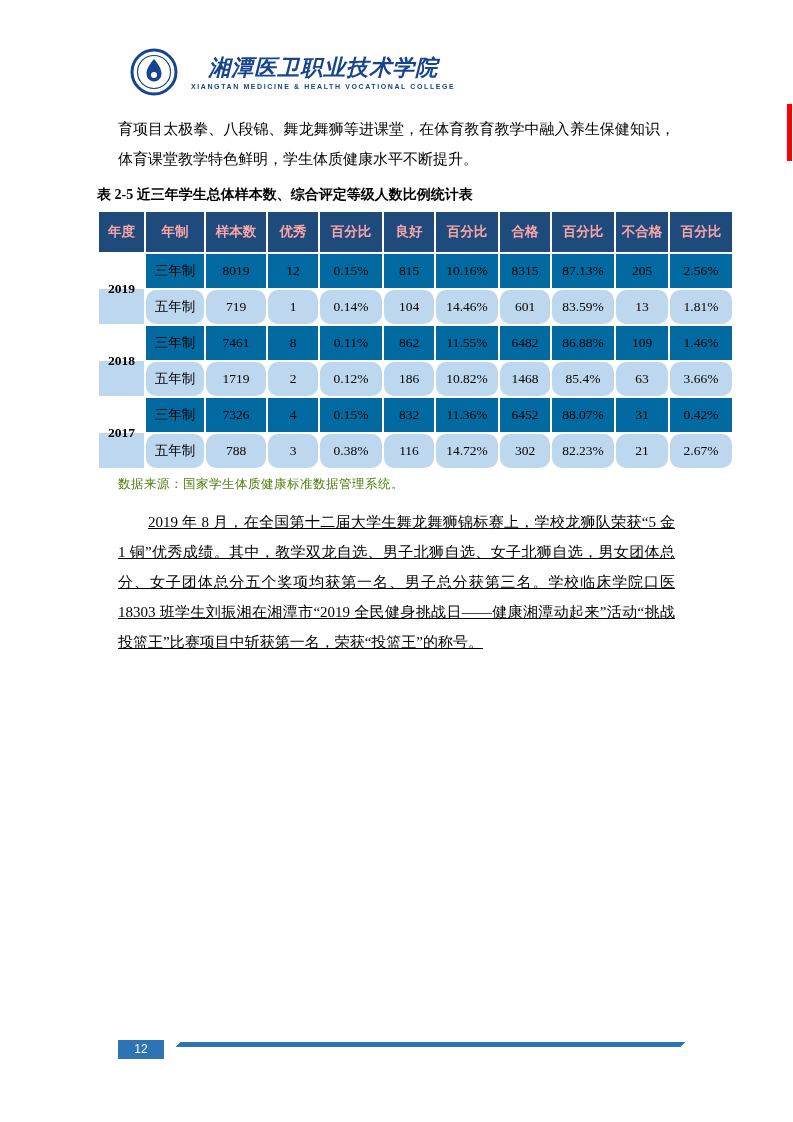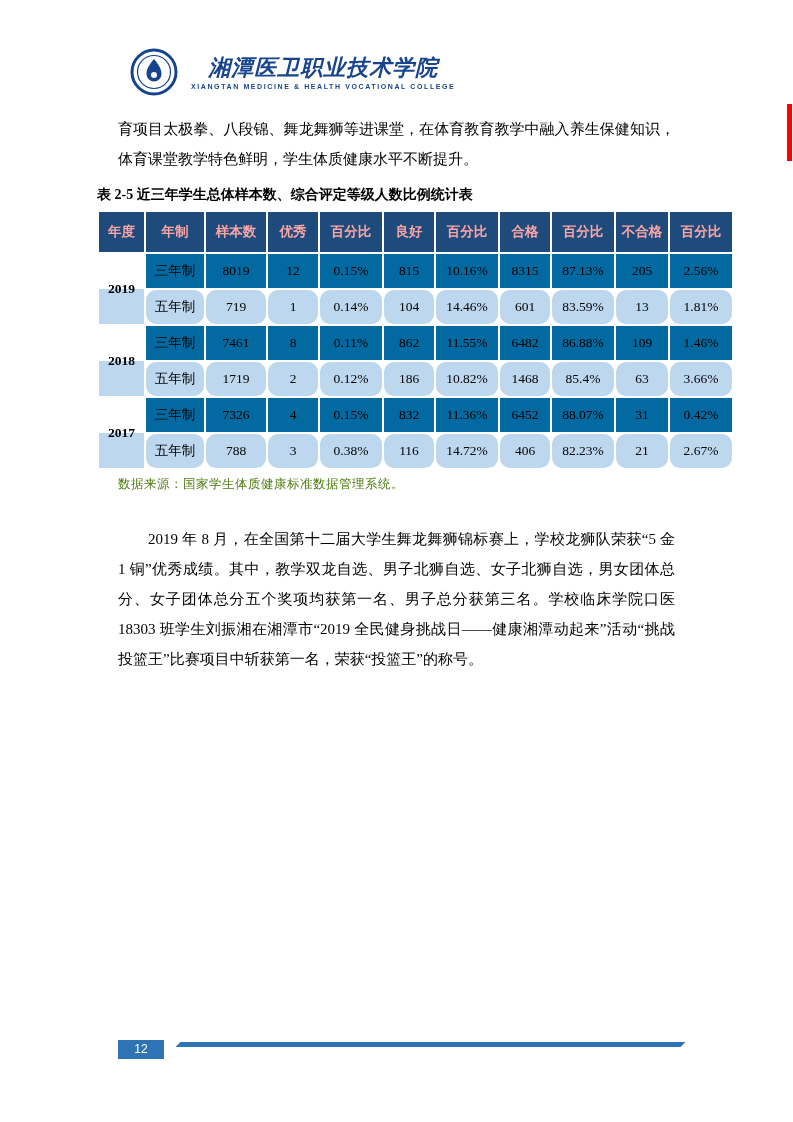--- a/index.html
+++ b/index.html
@@ -62,21 +62,21 @@
   }
   tr.row-a td { background:#0369a1; }
   tr.row-b td { background:#BDD7EE;border-radius:10px; }
   td.year-cell {
     background:linear-gradient(to bottom,#ffffff 50%,#BDD7EE 50%) !important;
     font-weight:bold;
   }
   .source {
     font-size:12.5px; margin-top:6px; color:#4d7c0f; letter-spacing:0.5px;
   }
-  .after-table { margin-top:31px; }
+  .after-table { margin-top:14px;text-decoration:underline; }
 
   
   .page-footer {
     position:absolute; left:118px; top:1040px;
     display:flex; align-items:flex-start;
   }
   .page-num-box {
     background:#2E74B5; color:#fff; width:46px; height:19px;
     font-family:"Liberation Sans","DejaVu Sans",sans-serif;
     font-size:12px; text-align:center; line-height:19px;
@@ -207,21 +207,21 @@
             <td>31</td>
             <td>0.42%</td>
           </tr>
           <tr class="row-b">
             <td>五年制</td>
             <td>788</td>
             <td>3</td>
             <td>0.38%</td>
             <td>116</td>
             <td>14.72%</td>
-            <td>406</td>
+            <td>302</td>
             <td>82.23%</td>
             <td>21</td>
             <td>2.67%</td>
           </tr>
         </tbody>
     </table>
 
     <div class="source">数据来源：国家学生体质健康标准数据管理系统。</div>
 
     <p class="para after-table">2019 年 8 月，在全国第十二届大学生舞龙舞狮锦标赛上，学校龙狮队荣获“5 金 1 铜”优秀成绩。其中，教学双龙自选、男子北狮自选、女子北狮自选，男女团体总分、女子团体总分五个奖项均获第一名、男子总分获第三名。学校临床学院口医 18303 班学生刘振湘在湘潭市“2019 全民健身挑战日——健康湘潭动起来”活动“挑战投篮王”比赛项目中斩获第一名，荣获“投篮王”的称号。</p>

